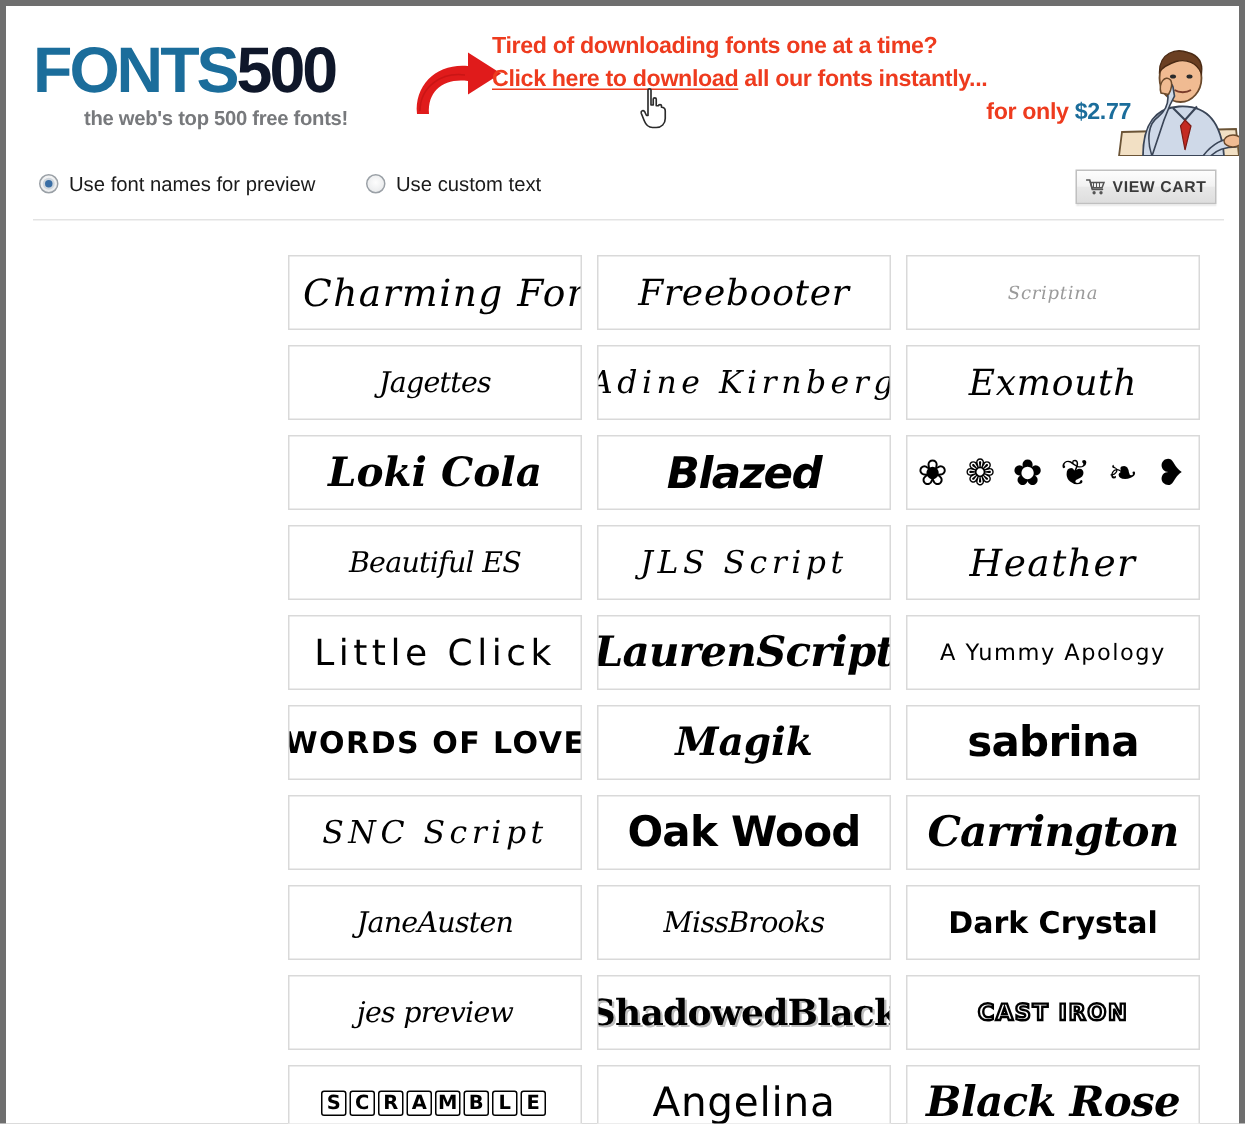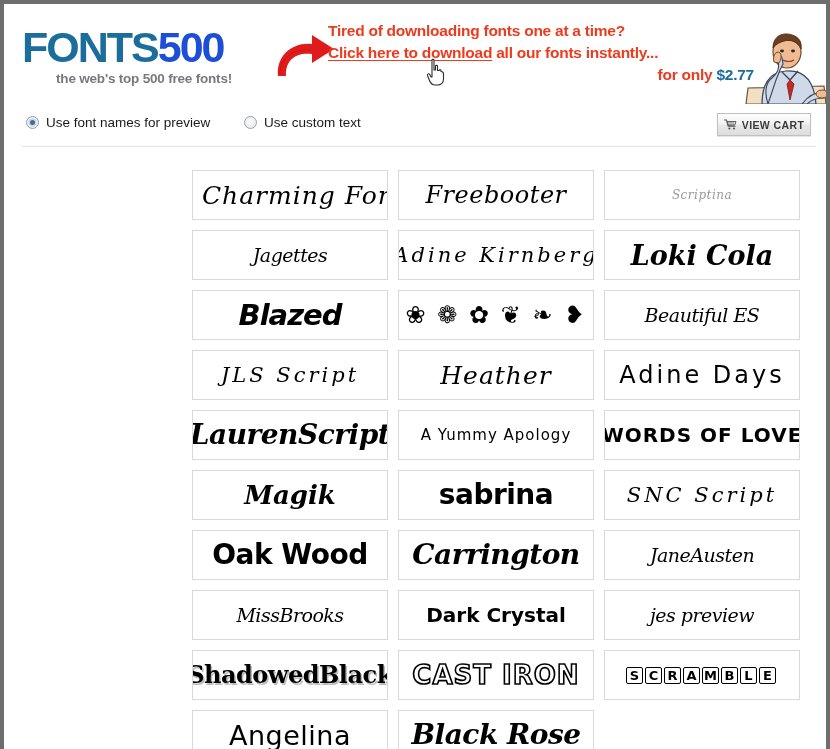--- a/index.html
+++ b/index.html
@@ -29,21 +29,21 @@
   }
   #logo-word {
     font-family: "Liberation Sans", sans-serif;
     font-weight: bold;
     font-size: 43px;
     letter-spacing: -2.0px;
     line-height: 42px;
     white-space: nowrap;
   }
   #logo-word .blue { color: #1b6d9b; }
-  #logo-word .black { color: #1d4ed8; }
+  #logo-word .black { color: #0f172a; }
   #tagline {
     text-align: right;
     font-size: 13.5px;
     font-weight: bold;
     color: #77797c;
     margin-top: 3px;
     letter-spacing: -0.2px;
     white-space: nowrap;
   }
 
@@ -177,21 +177,21 @@
   .s-ding      { font-family: "DejaVu Sans", sans-serif; font-size: 24px; letter-spacing: 2px; }
   .s-wide-sc   { font-family: "DejaVu Serif", serif; font-style: italic; font-size: 21px; letter-spacing: 3px; }
   .s-hand      { font-family: "DejaVu Sans", sans-serif; font-size: 24px; letter-spacing: 3px; }
   .s-hand-sm   { font-family: "DejaVu Sans", sans-serif; font-size: 15px; letter-spacing: 1px; }
   .s-cartoon   { font-family: "DejaVu Sans", sans-serif; font-weight: bold; font-size: 20px; letter-spacing: 1px; }
   .s-round-bd  { font-family: "DejaVu Sans", sans-serif; font-weight: bold; font-size: 28px; letter-spacing: -0.5px; }
   .s-serif-bd  { font-family: "DejaVu Serif", serif; font-weight: bold; font-style: italic; font-size: 26px; }
   .s-sig       { font-family: "DejaVu Serif", serif; font-style: italic; font-size: 19px; letter-spacing: -0.5px; }
   .s-blackletter { font-family: "DejaVu Serif", serif; font-weight: bold; font-size: 24px; letter-spacing: -0.5px;
                    text-shadow: 1.5px 1.5px 0 #bdbdbd; text-align: center; }
-  .s-outline   { font-family: "DejaVu Sans", sans-serif; font-weight: bold; font-size: 26px; letter-spacing: 1px;
+  .s-outline   { font-family: "DejaVu Sans", sans-serif; font-weight: bold; font-size: 15px; letter-spacing: 1px;
                  color: #fff; -webkit-text-stroke: 1.6px #000; }
   .s-tiles     { font-family: "DejaVu Sans", sans-serif; font-weight: bold; font-size: 13px; }
   .s-tiles .tile {
     display: inline-block;
     border: 1.5px solid #000; border-radius: 2px;
     width: 17px; height: 17px; line-height: 15px;
     text-align: center; margin-right: 2px;
   }
   .s-marker    { font-family: "DejaVu Sans", sans-serif; font-size: 27px; letter-spacing: 0.5px; }
   .s-fat-script{ font-family: "DejaVu Serif", serif; font-weight: bold; font-style: italic; font-size: 28px; letter-spacing: -0.5px; }
@@ -295,39 +295,42 @@
       <div class="font-card">
         <span class="font-sample s-thin">Scriptina</span>
       </div>
       <div class="font-card">
         <span class="font-sample s-sig">Jagettes</span>
       </div>
       <div class="font-card">
         <span class="font-sample s-wide-sc">Adine Kirnberg</span>
       </div>
       <div class="font-card">
+        <span class="font-sample s-script-lt">Exmouth</span>
+      </div>
+      <div class="font-card">
         <span class="font-sample s-bold-slab">Loki Cola</span>
       </div>
       <div class="font-card">
         <span class="font-sample s-heavy">Blazed</span>
       </div>
       <div class="font-card">
         <span class="font-sample s-ding">❀ ❁ ✿ ❦ ❧ ❥</span>
       </div>
       <div class="font-card">
         <span class="font-sample s-sig">Beautiful ES</span>
       </div>
       <div class="font-card">
         <span class="font-sample s-wide-sc">JLS Script</span>
       </div>
       <div class="font-card">
         <span class="font-sample s-script">Heather</span>
       </div>
       <div class="font-card">
-        <span class="font-sample s-hand">Adine Days</span>
+        <span class="font-sample s-hand">Little Click</span>
       </div>
       <div class="font-card">
         <span class="font-sample s-fat-script">LaurenScript</span>
       </div>
       <div class="font-card">
         <span class="font-sample s-hand-sm">A Yummy Apology</span>
       </div>
       <div class="font-card">
         <span class="font-sample s-cartoon">WORDS OF LOVE</span>
       </div>

